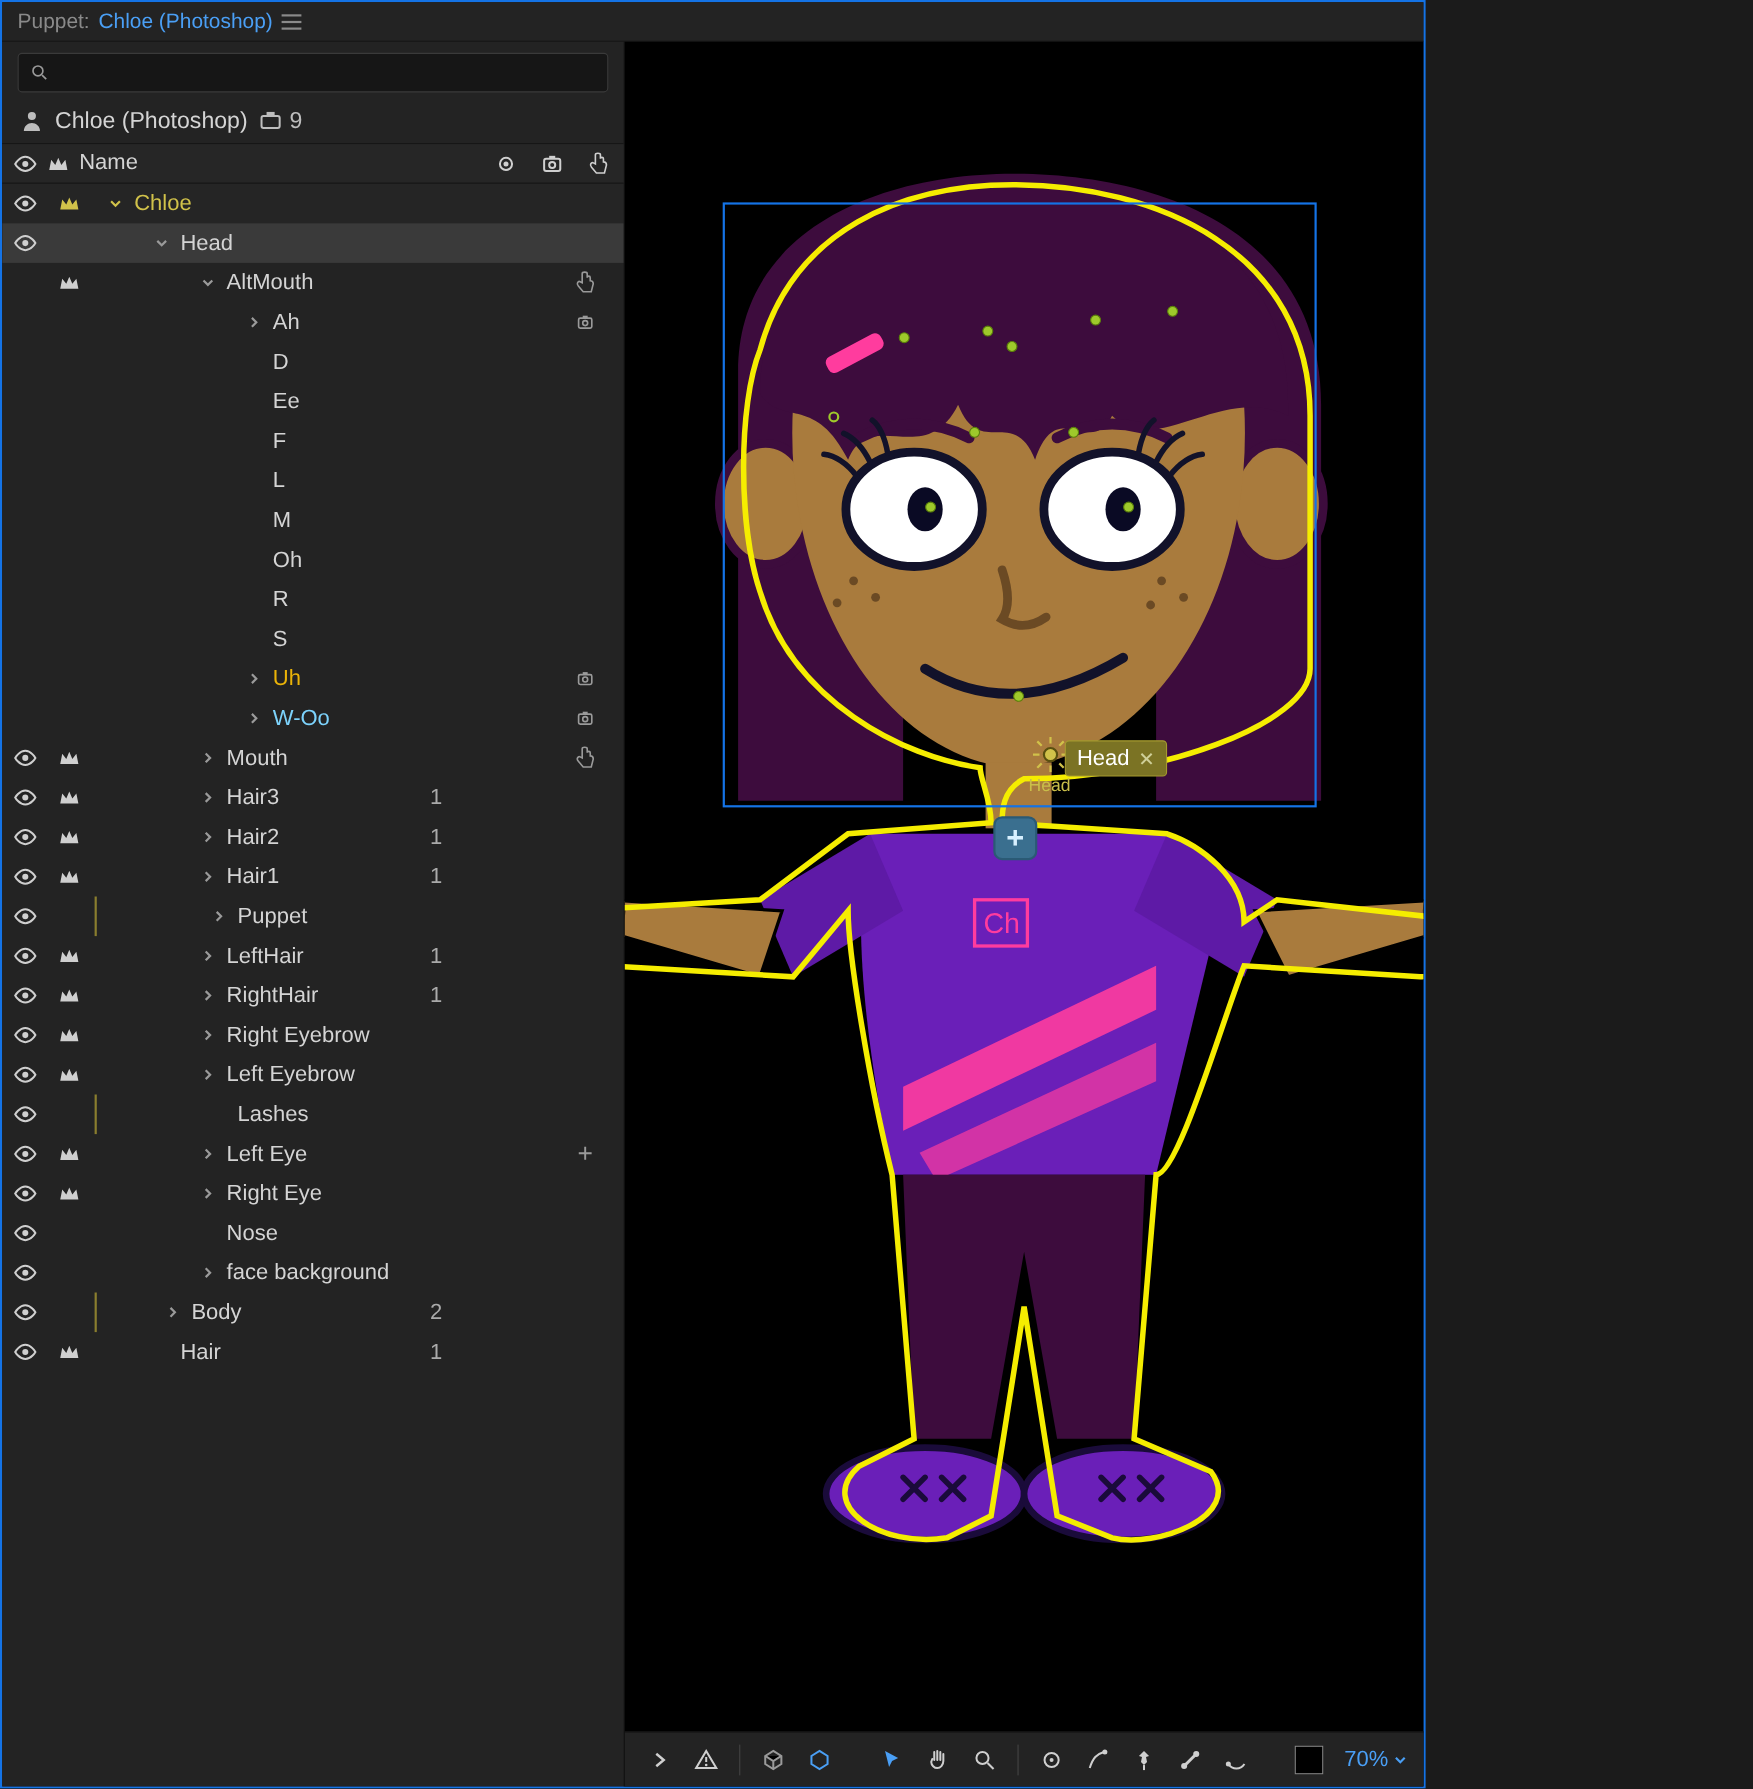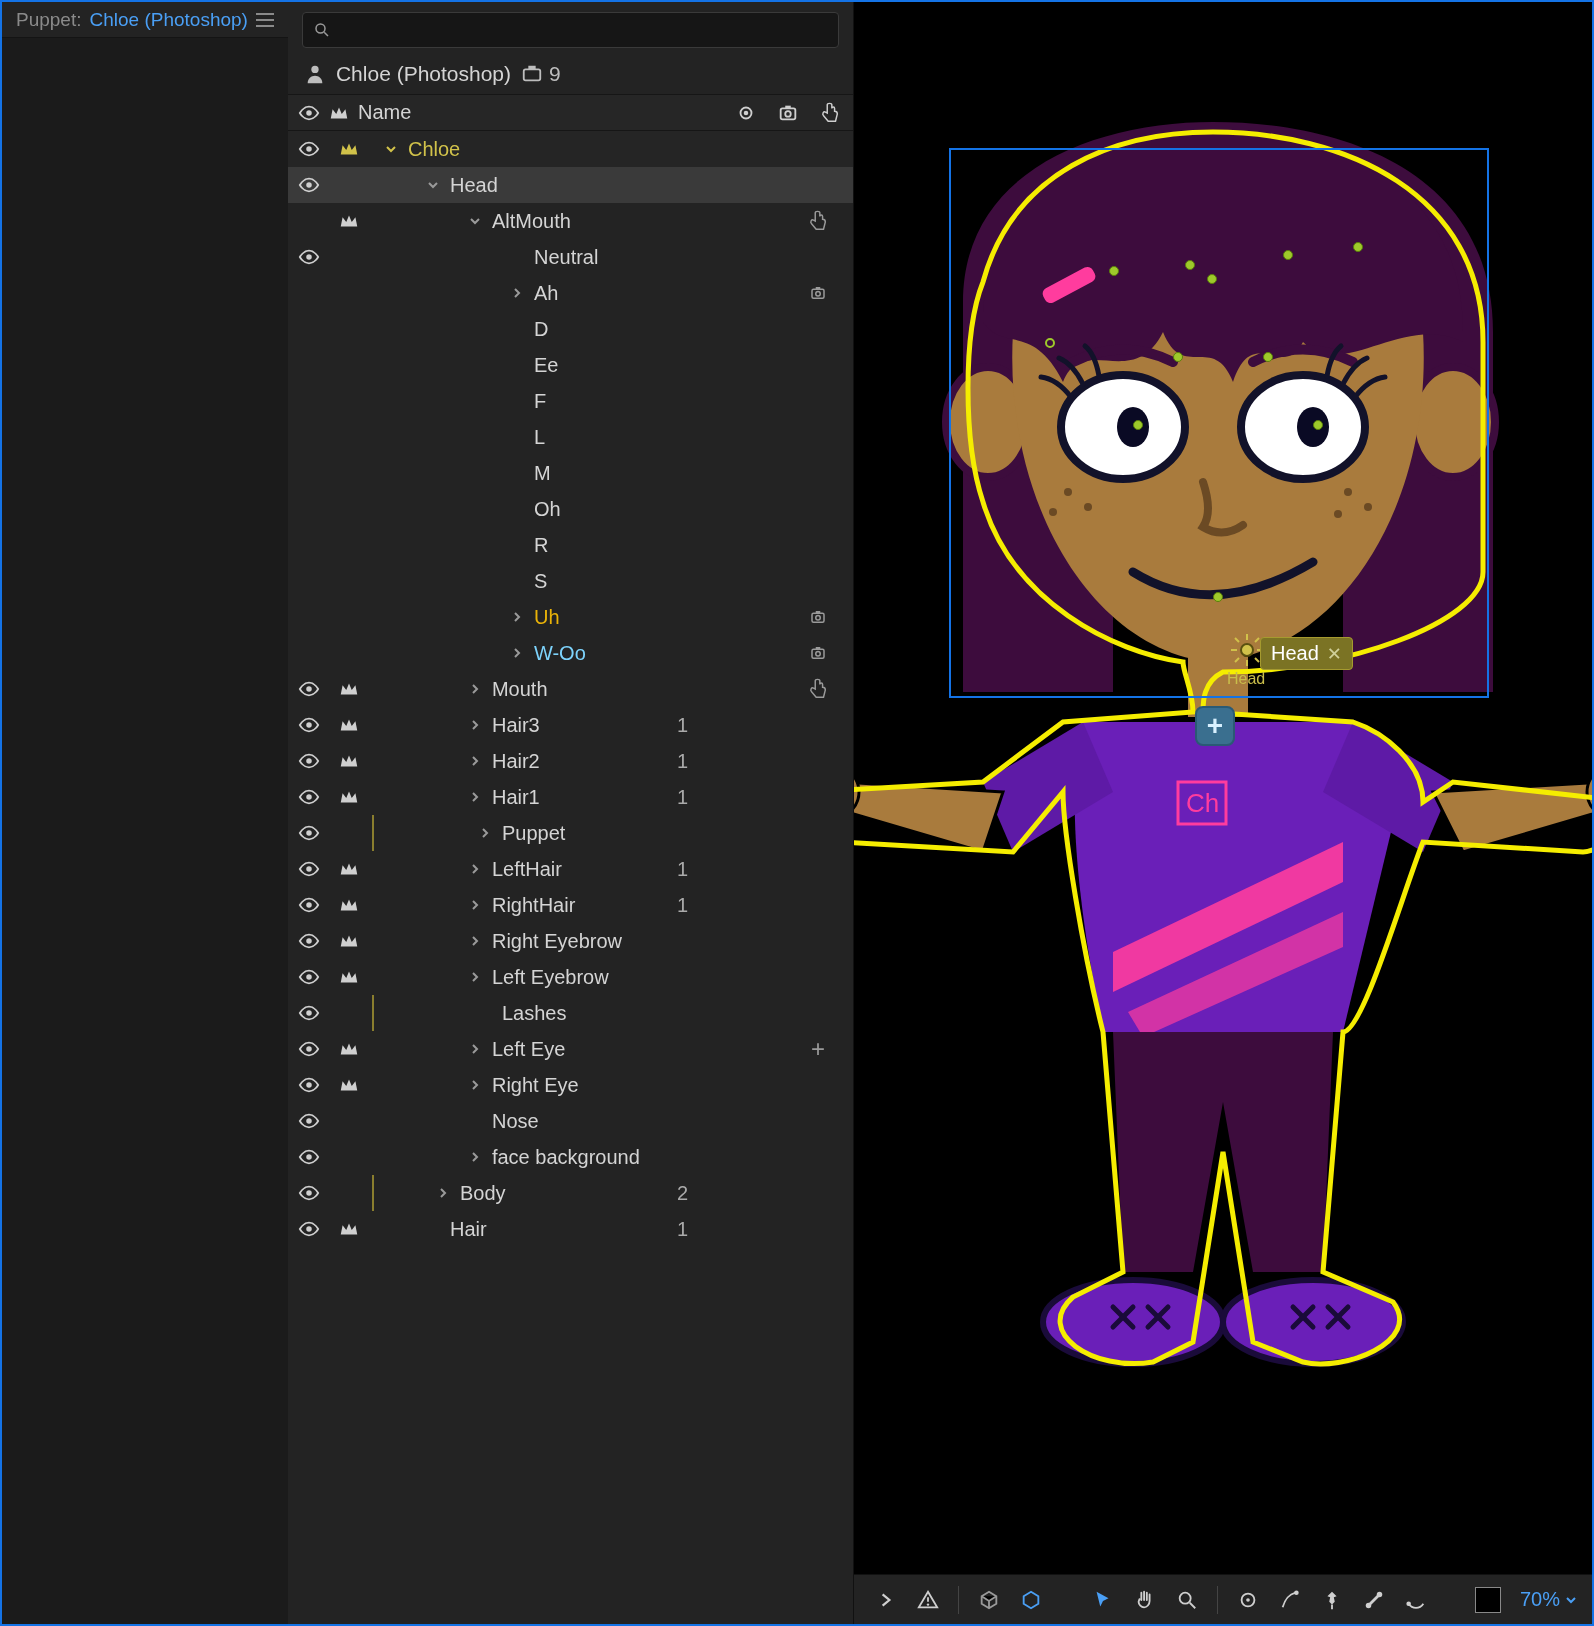--- a/index.html
+++ b/index.html
@@ -5,26 +5,26 @@
   * { box-sizing: border-box; margin: 0; padding: 0; }
   html, body { width: 100%; height: 100%; }
   body {
     background: #1b1b1b;
     font-family: "Segoe UI", Arial, sans-serif;
     color: #d4d4d4;
     font-size: 19px;
     overflow: hidden;
   }
   .window {
-    width: 1594px;
+    width: 1296px;
     height: 1626px;
     border: 2px solid #1473e6;
     background: #1b1b1b;
     display: flex;
-    flex-direction: row;
+    flex-direction: column;
     transform-origin: top left;
   }
   
   .titlebar {
     height: 36px;
     background: #232323;
     display: flex;
     align-items: center;
     gap: 8px;
     padding: 0 14px;
@@ -298,35 +298,20 @@
               </svg>
             </div>
             <div class="row-label" style="color: rgb(212, 212, 212); margin-left: 8px;">AltMouth</div>
             <div class="spacer"></div>
             <div class="badge" style="width: 120px; text-align: left;"></div>
             <div style="width: 50px; display: flex; justify-content: center;">
               <svg class="ico" viewBox="0 0 24 24">
                 <path d="M9 3v9l-2-1c-2-1-4 2-2 4l5 6h8l2-8c0-3-3-3-3-3V7c0-2-3-2-3 0V3c0-2-5-2-5 0z" fill="none" stroke="#9a9a9a" stroke-width="1.6"></path>
               </svg>
             </div>
-          </div>
-          <div class="row">
-            <div class="vis-col">
-              <svg class="ico" viewBox="0 0 24 24">
-                <path d="M2 12s4-7 10-7 10 7 10 7-4 7-10 7S2 12 2 12z" fill="none" stroke="#cfcfcf" stroke-width="2"></path>
-                <circle cx="12" cy="12" r="3" fill="#cfcfcf"></circle>
-              </svg>
-            </div>
-            <div class="crown-col"></div>
-            <div style="width: 140px;"></div>
-            <div class="chev" style="color: rgb(154, 154, 154);"></div>
-            <div class="row-label" style="color: rgb(212, 212, 212); margin-left: 8px;">Neutral</div>
-            <div class="spacer"></div>
-            <div class="badge" style="width: 120px; text-align: left;"></div>
-            <div style="width: 50px; display: flex; justify-content: center;"></div>
           </div>
           <div class="row">
             <div class="vis-col"></div>
             <div class="crown-col"></div>
             <div style="width: 140px;"></div>
             <div class="chev" style="color: rgb(154, 154, 154);">
               <svg width="14" height="14" viewBox="0 0 14 14">
                 <path d="M5 3l4 4-4 4" stroke="currentColor" stroke-width="2" fill="none"></path>
               </svg>
             </div>

